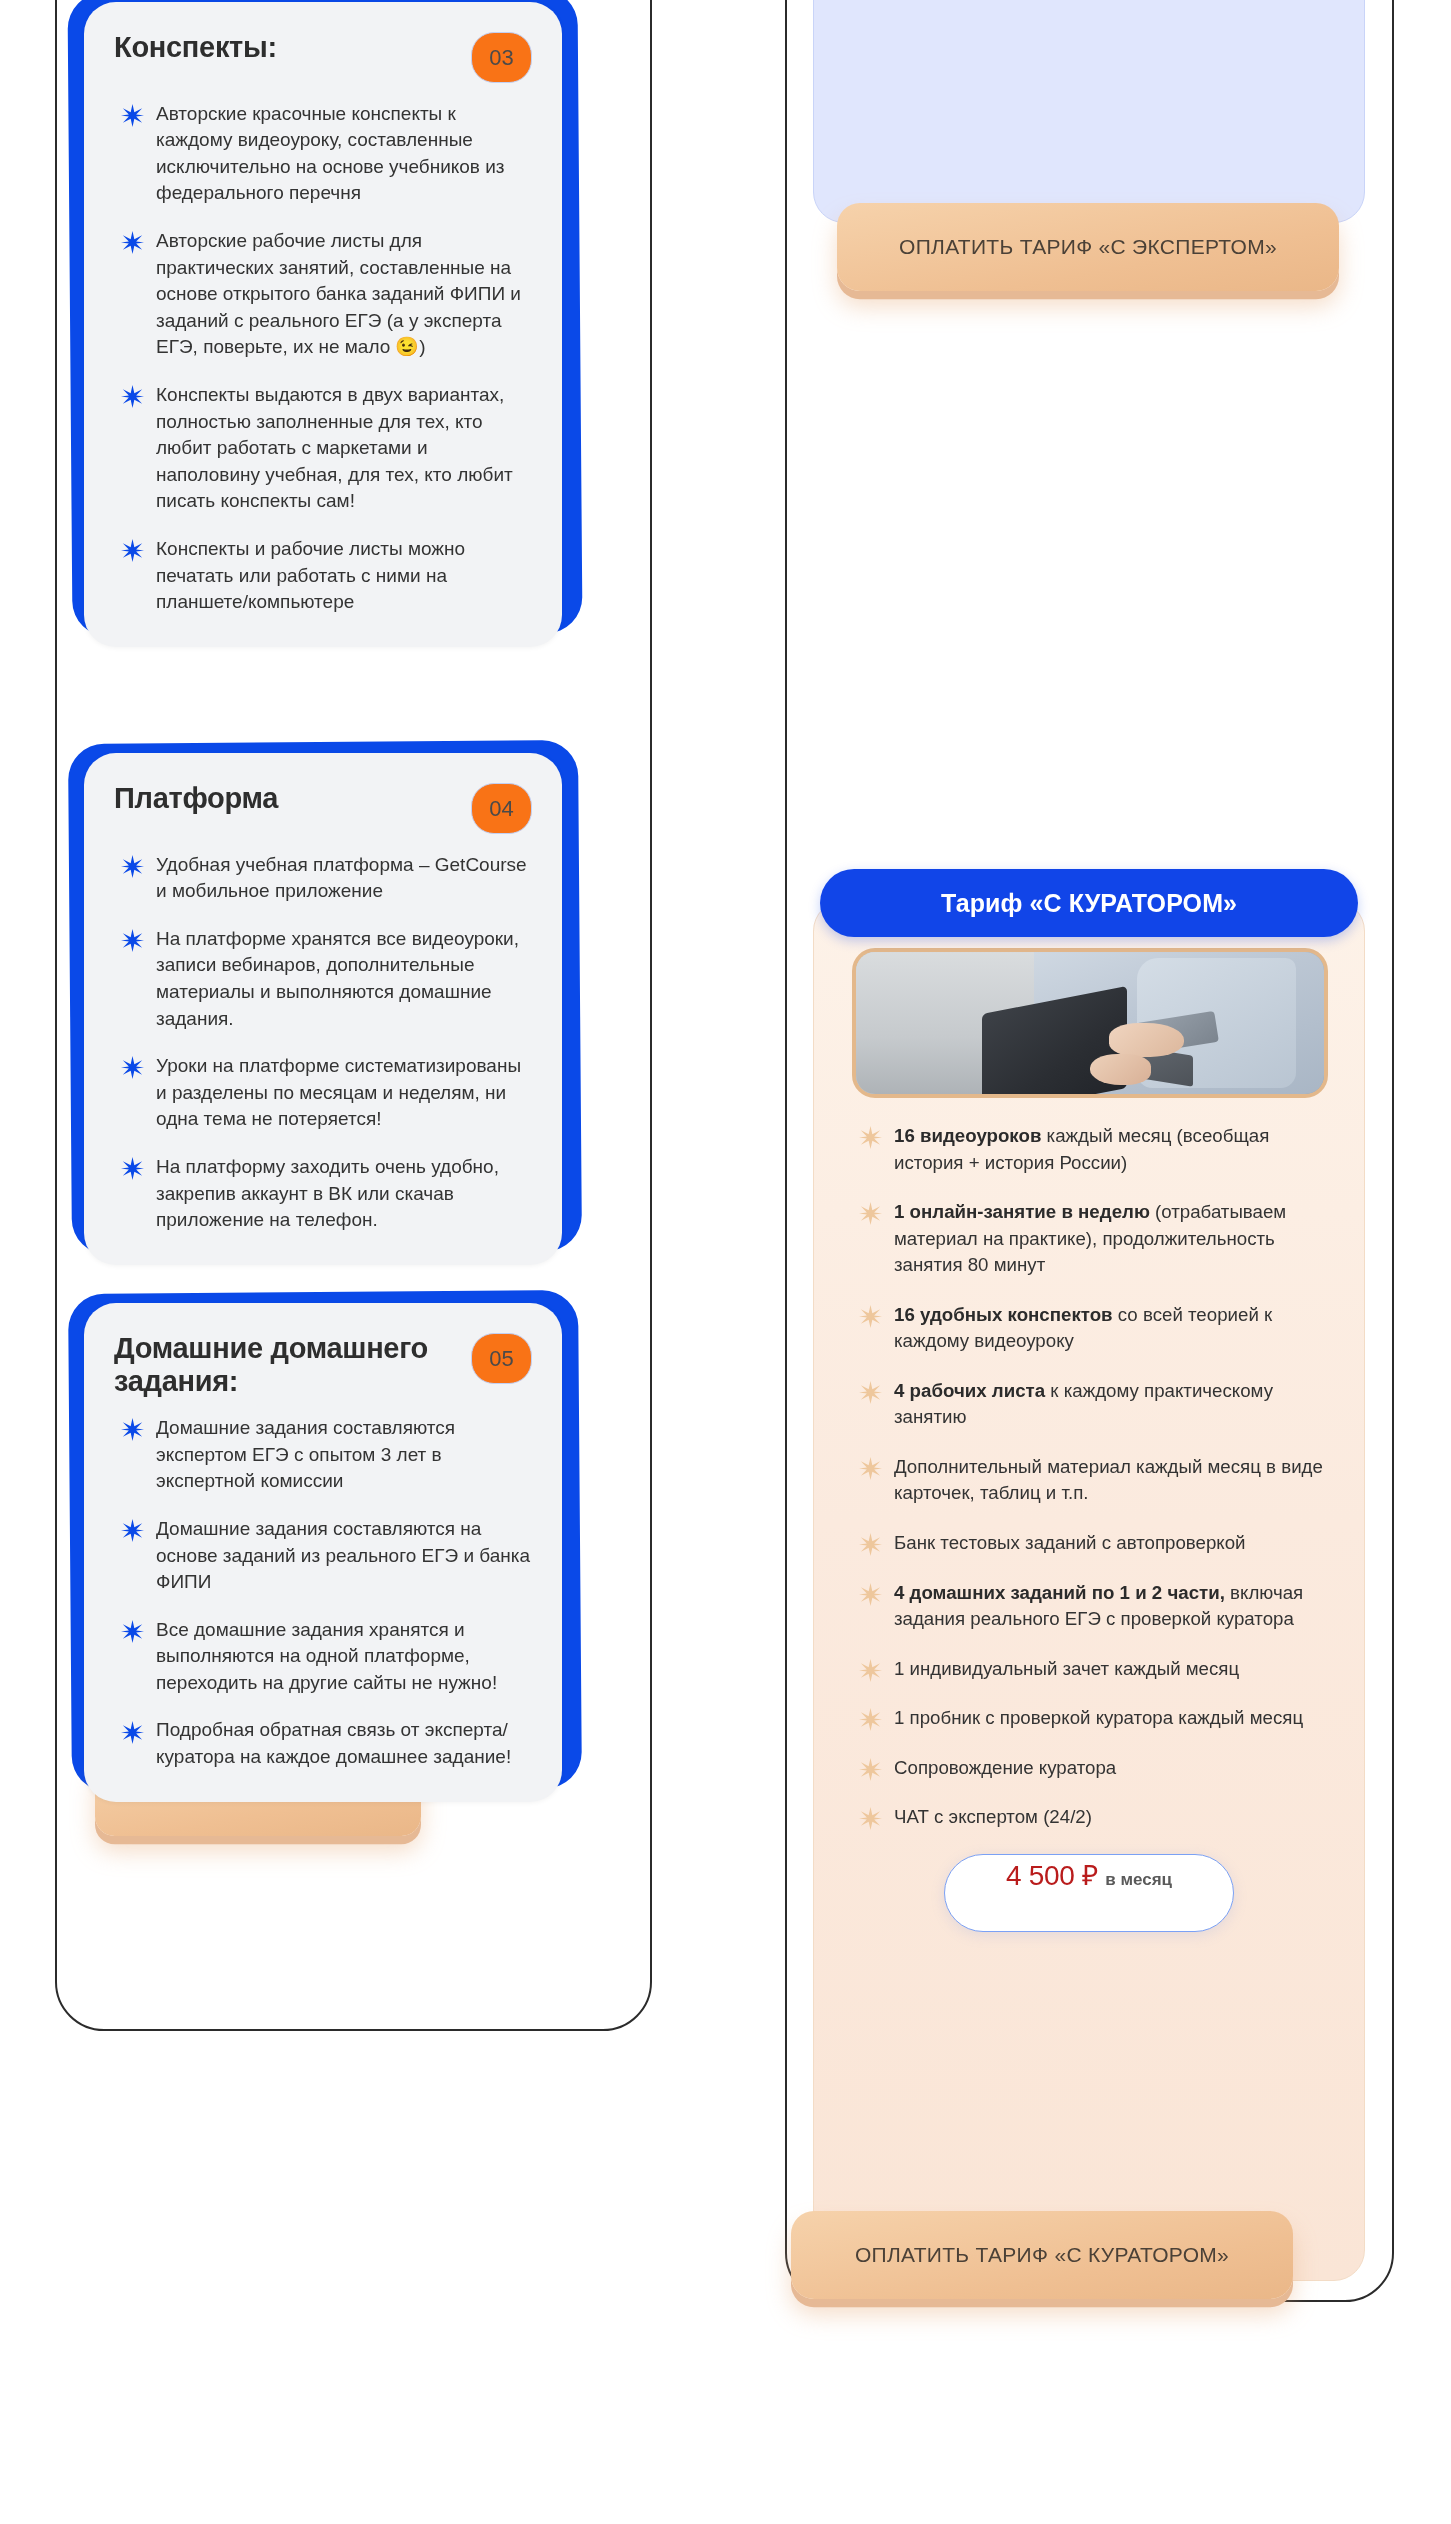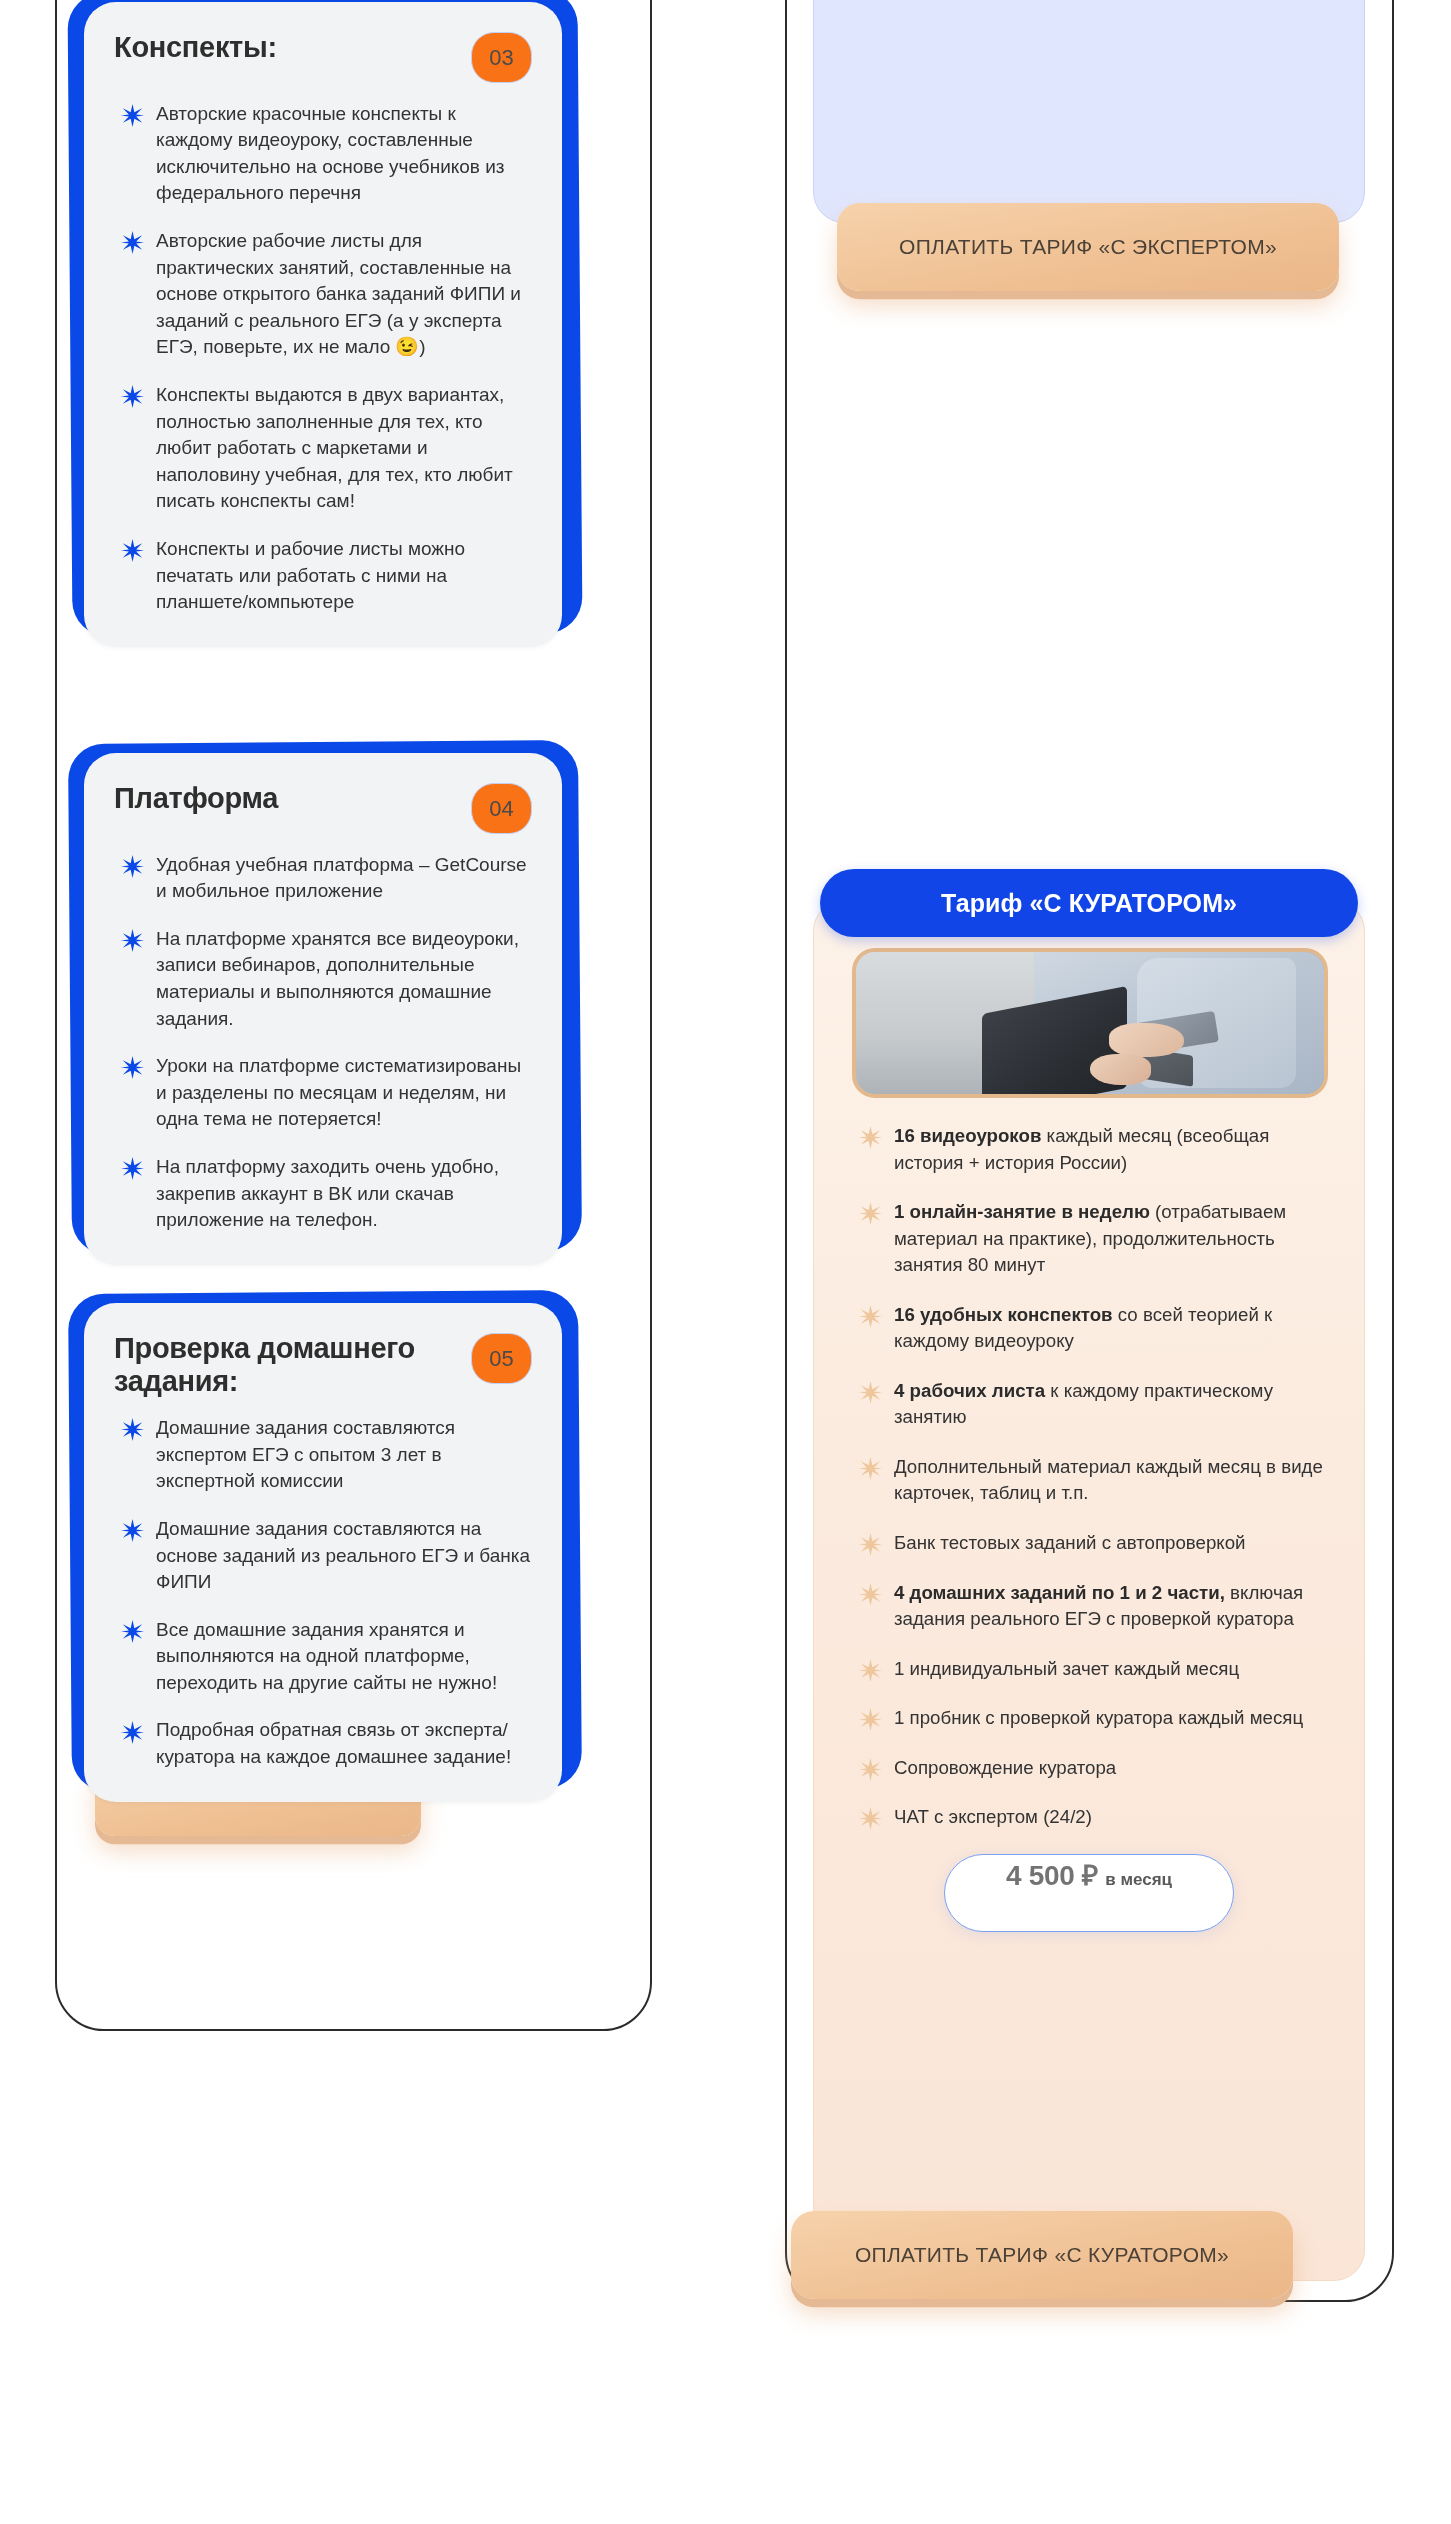--- a/index.html
+++ b/index.html
@@ -180,22 +180,22 @@
     border: 1.6px solid #7ba1f5;
     border-radius: 39px;
     display: flex;
     align-items: baseline;
     justify-content: center;
     gap: 7.3px;
     box-shadow: 0 3.1px 13.5px rgba(120,150,230,.18);
   }
   .price-amount {
     font-size: 28px;
-    font-weight: bold;
-    color: #737373;
+    font-weight: normal;
+    color: #b91c1c;
     letter-spacing: -0.3px;
   }
   .price-period {
     font-size: 17px;
     font-weight: bold;
     color: #5a5a5a;
   }
 
   
   .tariff-badge {
@@ -356,21 +356,21 @@
                     <svg viewBox="0 0 100 100" xmlns="http://www.w3.org/2000/svg">
                       <path fill="#0a49e8" d="M50 0 L58 36 L92 18 L66 46 L100 50 L66 54 L92 82 L58 64 L50 100 L42 64 L8 82 L34 54 L0 50 L34 46 L8 18 L42 36 Z"></path>
                     </svg>
                   </span><span>На платформу заходить очень удобно, закрепив аккаунт в ВК или скачав приложение на телефон.</span></li>
               </ul>
             </div>
           </div>
           <div class="info-card-wrap" style="left: 27px; top: 1456px;">
             <div class="info-card">
               <div class="card-head">
-                <div class="card-title">Проверка домашнего задания:</div>
+                <div class="card-title">Домашние домашнего задания:</div>
                 <div class="card-num">05</div>
               </div>
               <ul class="bullets">
                 <li><span class="star">
                     <svg viewBox="0 0 100 100" xmlns="http://www.w3.org/2000/svg">
                       <path fill="#0a49e8" d="M50 0 L58 36 L92 18 L66 46 L100 50 L66 54 L92 82 L58 64 L50 100 L42 64 L8 82 L34 54 L0 50 L34 46 L8 18 L42 36 Z"></path>
                     </svg>
                   </span><span>Домашние задания составляются экспертом ЕГЭ с опытом 3 лет в экспертной комиссии</span></li>
                 <li><span class="star">
                     <svg viewBox="0 0 100 100" xmlns="http://www.w3.org/2000/svg">

